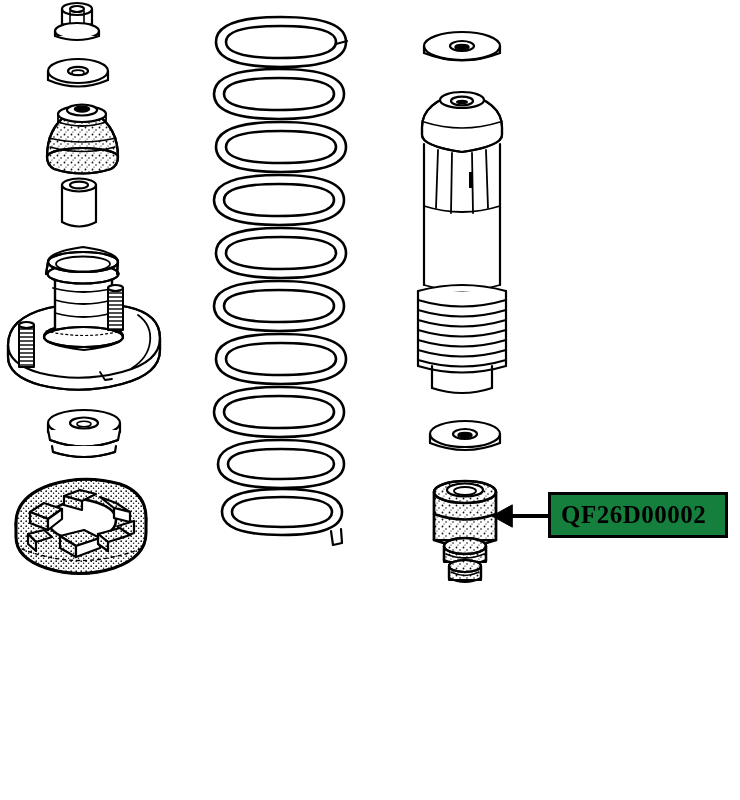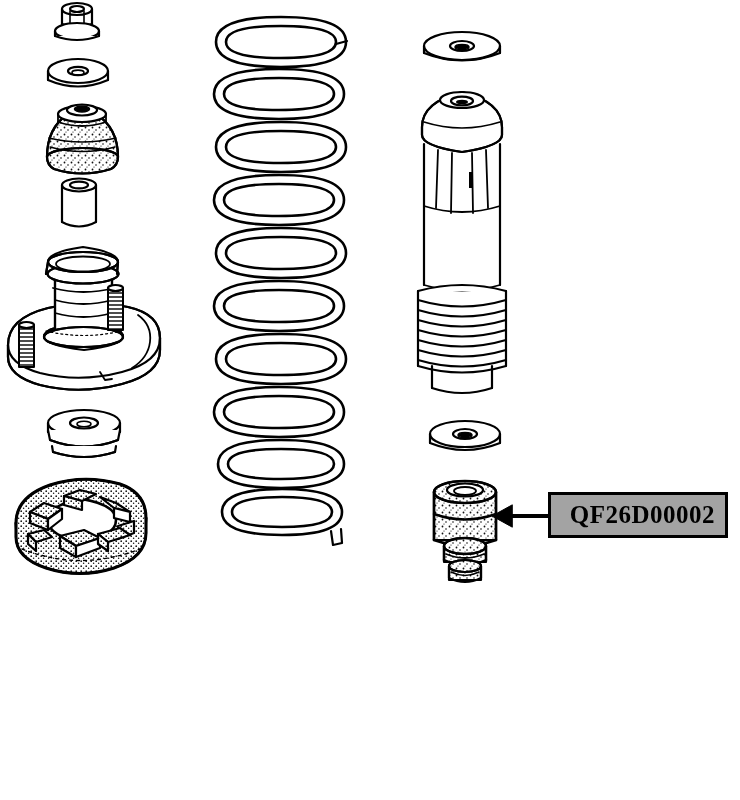--- a/index.html
+++ b/index.html
@@ -23,24 +23,24 @@
     left: 0;
     top: 0;
     width: 740px;
     height: 800px;
     display: block;
   }
   .part-label-box {
     position: absolute;
     box-sizing: border-box;
     border: 3px solid #000000;
-    background: #a3a3a3;
+    background: #15803d;
     display: flex;
     align-items: center;
-    justify-content: flex-end;
+    justify-content: flex-start;
     padding: 2px 10px 4px 10px;
   }
   .part-label-text {
     font-family: "Liberation Serif", serif;
     font-weight: bold;
     font-size: 25px;
     line-height: 1;
     letter-spacing: 0.5px;
     color: #000000;
     white-space: nowrap;

